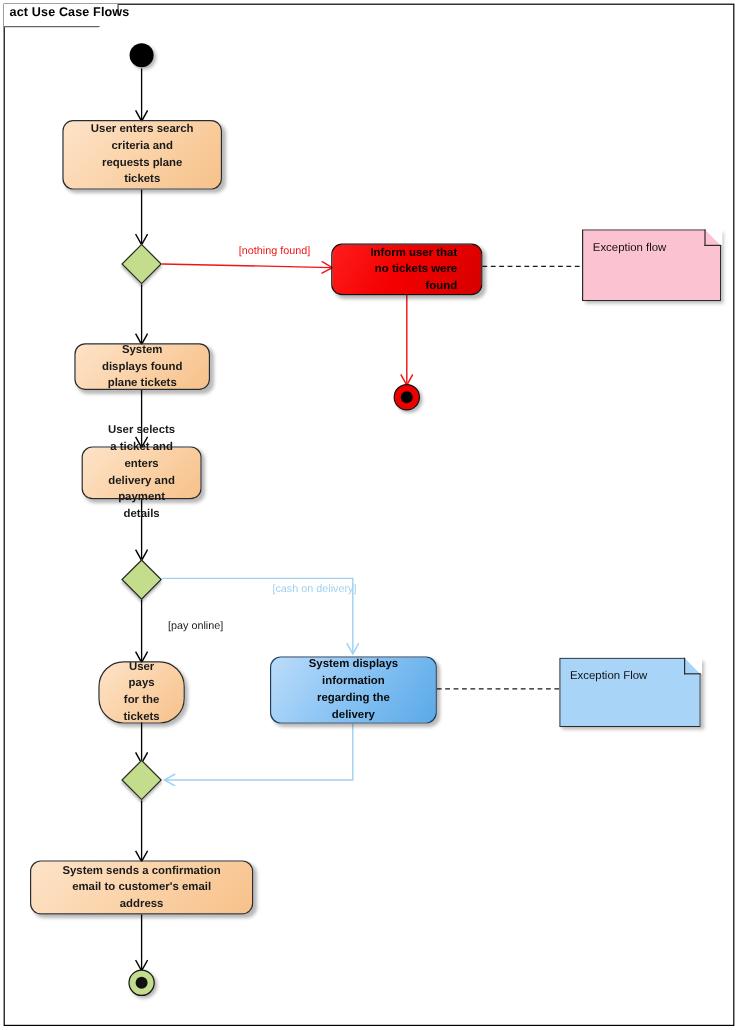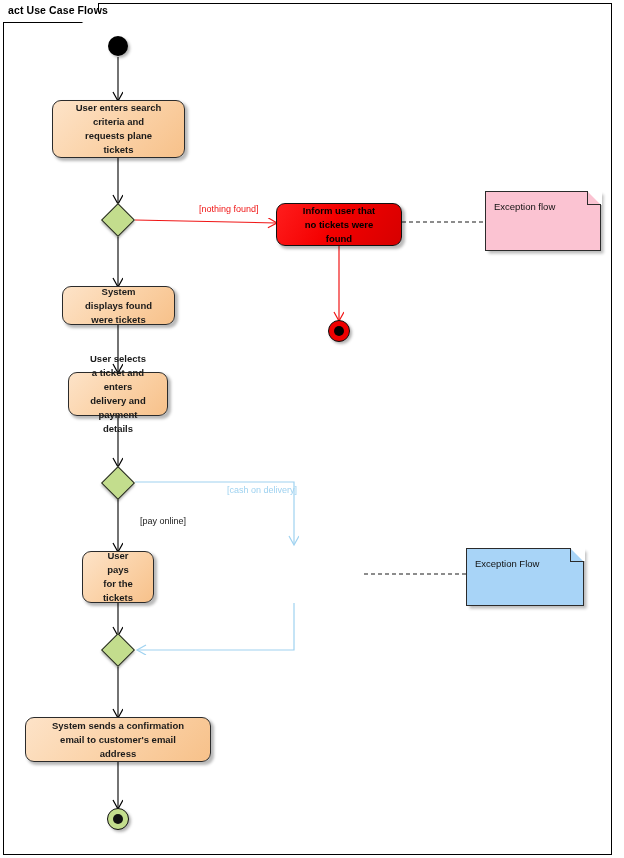--- a/index.html
+++ b/index.html
@@ -61,20 +61,21 @@
     box-shadow: 2.5px 2.5px 3px rgba(0,0,0,0.28);
   }
   .node.orange {
     background: linear-gradient(135deg, #fde3c8 0%, #fbd4ab 45%, #f7c18a 100%);
     border: 1.2px solid #2b2b2b;
   }
   .node.red {
     background: linear-gradient(120deg, #ff1d1d 0%, #f40000 45%, #d60000 100%);
     border: 1.4px solid #111111;
     color: #000000;
+    text-align: right;
   }
   .node.blue {
     background: linear-gradient(125deg, #bcdcfa 0%, #8cc5f4 45%, #5aa9e8 100%);
     border: 1.3px solid #1b3c63;
     color: #0a0a0a;
   }
 
   
   .note {
     position: absolute;
@@ -248,37 +249,40 @@
     <div class="note-body"></div>
     <div class="note-fold"></div>
     <div class="note-label">Exception flow</div>
   </div>
 
   <div class="final-node red-final" style="left:328px; top:320px;">
     <div class="inner"></div>
   </div>
 
   <div class="node orange" style="left:62px; top:286px; width:113px; height:39px;">
-    <span>System displays found were tickets</span>
+    <span>System displays found plane tickets</span>
   </div>
 
   <div class="node orange" style="left:68px; top:372px; width:100px; height:44px;">
     <span>User selects a ticket and enters delivery and payment details</span>
   </div>
 
   <div class="diamond" style="left:101px; top:466px;">
     <div class="dshape"></div>
   </div>
   <div class="edge-label blue" style="left:191px; top:485px;">[cash on delivery]</div>
   <div class="edge-label dark" style="left:88px; top:516px;padding-left:16px;">[pay online]</div>
 
-  <div class="node orange" style="left:82px; top:551px; width:72px; height:52px;">
+  <div class="node orange" style="left:82px; top:551px; width:72px; height:52px;border-radius:21px;">
     <span>User pays for the tickets</span>
   </div>
 
+  <div class="node blue" style="left:225px; top:547px; width:139px; height:56px;">
+    <span>System displays information regarding the delivery</span>
+  </div>
 
   <div class="note blue" style="left:466px; top:548px; width:118px; height:58px;">
     <div class="note-body"></div>
     <div class="note-fold"></div>
     <div class="note-label">Exception Flow</div>
   </div>
 
   <div class="diamond" style="left:101px; top:633px;">
     <div class="dshape"></div>
   </div>

